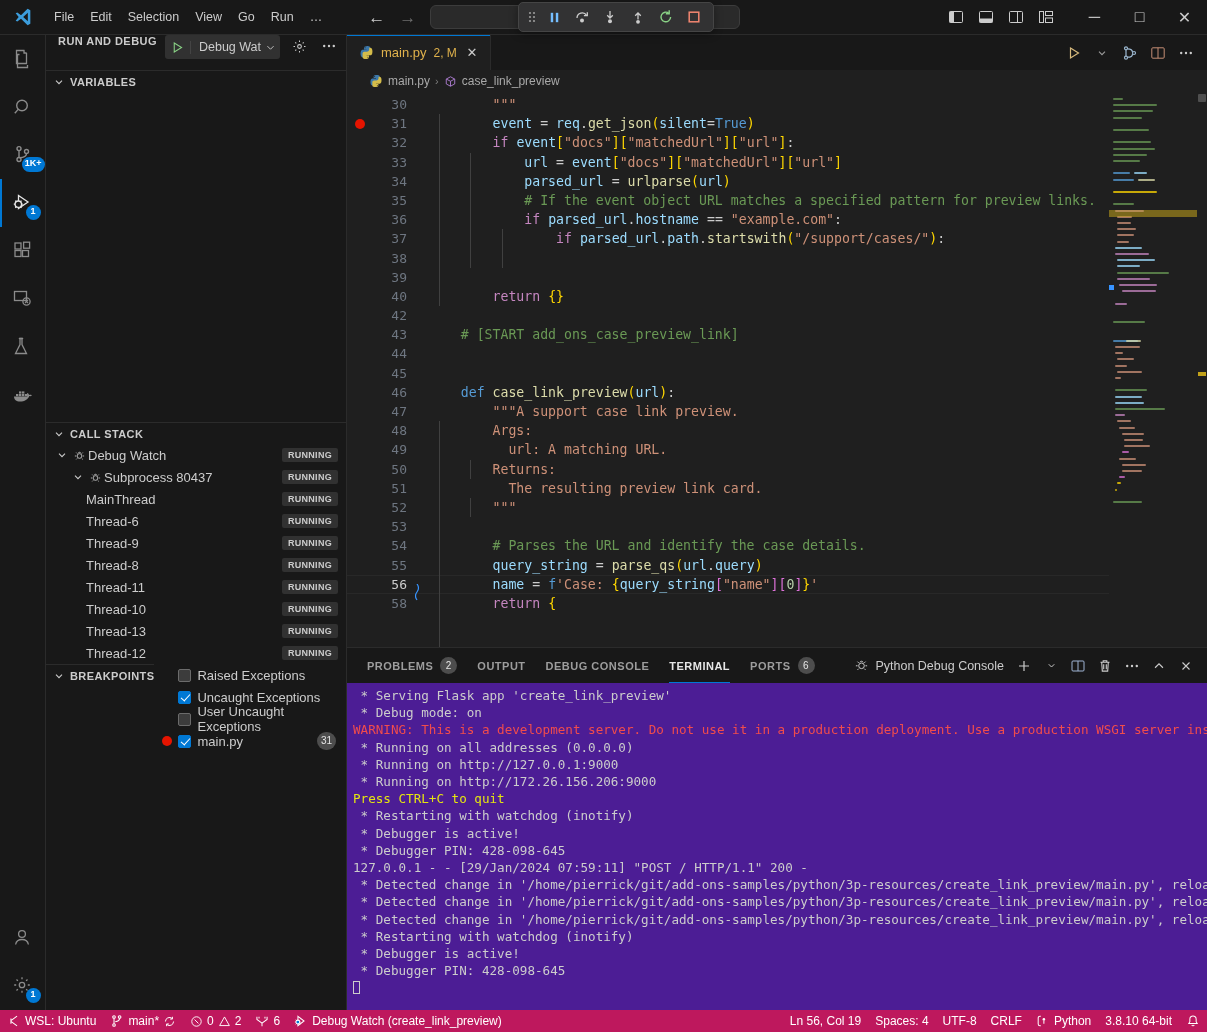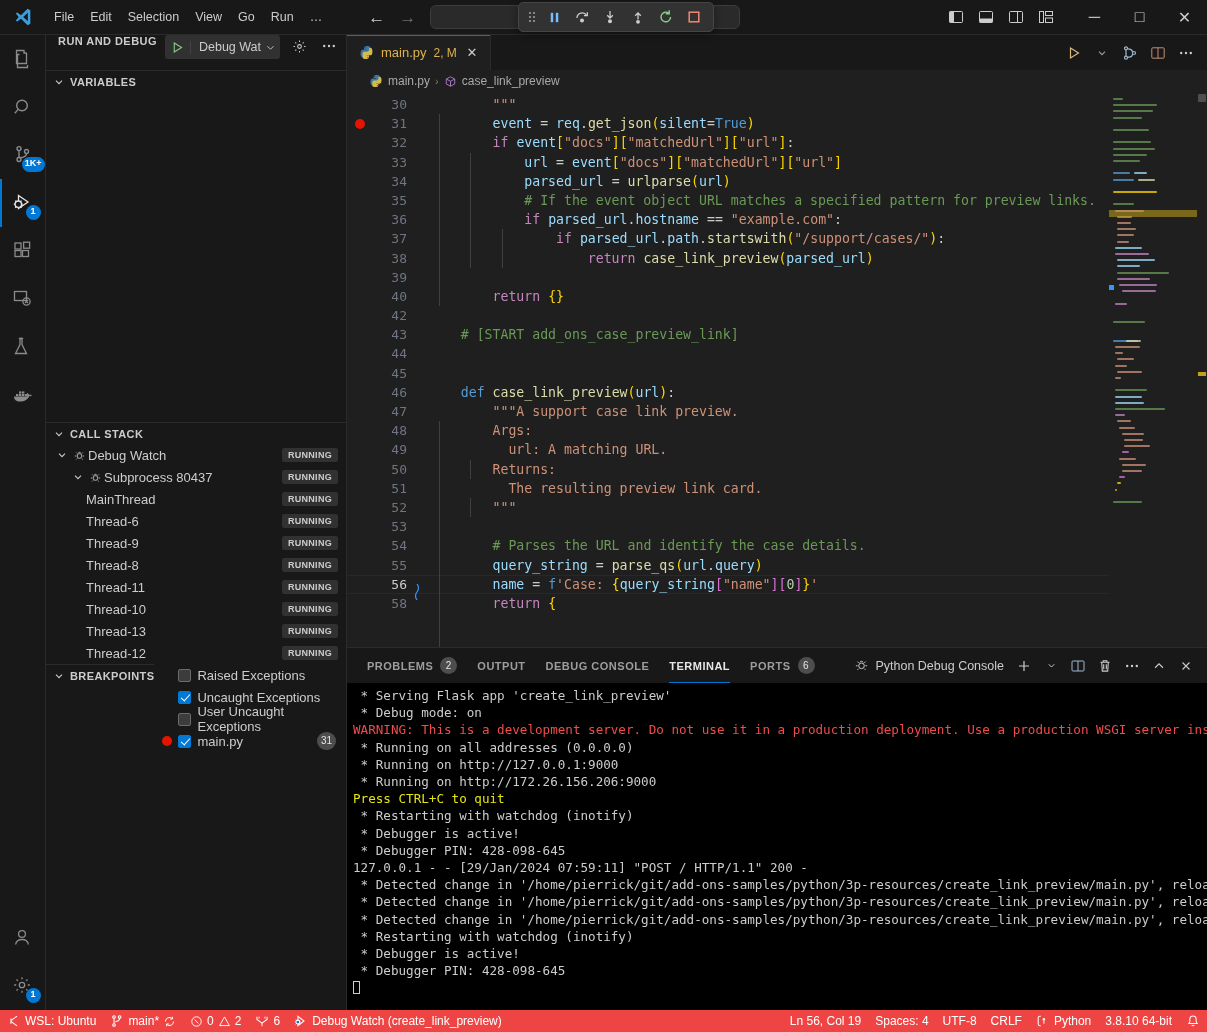--- a/index.html
+++ b/index.html
@@ -198,29 +198,29 @@
   .pbadge {
     background: #4d4d4d; color: #e4e4e4; border-radius: 9px; min-width: 17px; height: 17px;
     line-height: 17px; text-align:center; font-size: 10px; font-weight: 400; padding: 0 4px;
   }
   .panel-actions { margin-left:auto; display:flex; align-items:center; gap: 1px; padding-right: 8px; }
   .pa { width: 26px; height: 26px; display:flex; align-items:center; justify-content:center; border-radius:4px; color:#cccccc;}
   .term-name { display:flex; align-items:center; gap: 6px; font-size: 12.5px; color:#cccccc; padding-right: 6px;}
 
   .terminal {
     flex: 1; font-family: "DejaVu Sans Mono", monospace; font-size: 12.6px; line-height: 17.2px;
-    color: #cccccc; padding: 4px 6px 0 6px; overflow: hidden; white-space: pre; background:#000000;
+    color: #cccccc; padding: 4px 6px 0 6px; overflow: hidden; white-space: pre; background:#4c1d95;
   }
   .t-red { color: #f14c4c; }
   .t-yellow { color: #e5e510; }
   .tcursor { display:inline-block; width: 7px; height: 13px; border: 1px solid #cccccc; vertical-align: -2px;}
 
   
   .statusbar {
-    height: 22px; flex: 0 0 22px; background: #ef4444; display:flex; 
+    height: 22px; flex: 0 0 22px; background: #be185d; display:flex; 
     color: #ffffff; font-size: 12px;
   }
   .si { display:flex; align-items:center; gap: 4px; padding: 0 7px; height: 22px; white-space: nowrap; }
   .sb-right { margin-left: auto; display:flex; align-items:center; }
   svg { display: block; }
 </style>
 </head>
 <body>
 
 <div class="app">
@@ -651,21 +651,21 @@
       <div class="codewrap">
         <div class="code" id="code-lines" style="position: relative;">
             <div class="cline"><span class="bpcell"></span><span class="lno">30</span><span class="cursorbar"></span><span class="ctext">        <span class="str">"""</span></span></div>
             <div class="cline"><span class="bpcell"><span class="dot"></span></span><span class="lno">31</span><span class="cursorbar"></span><span class="ctext">        <span class="var">event</span> <span class="op">=</span> <span class="var">req</span><span class="op">.</span><span class="fn">get_json</span><span class="br1">(</span><span class="var">silent</span><span class="op">=</span><span class="kw2">True</span><span class="br1">)</span></span></div>
             <div class="cline"><span class="bpcell"></span><span class="lno">32</span><span class="cursorbar"></span><span class="ctext">        <span class="kw">if</span> <span class="var">event</span><span class="br1">[</span><span class="str">"docs"</span><span class="br1">]</span><span class="br1">[</span><span class="str">"matchedUrl"</span><span class="br1">]</span><span class="br1">[</span><span class="str">"url"</span><span class="br1">]</span><span class="op">:</span></span></div>
             <div class="cline"><span class="bpcell"></span><span class="lno">33</span><span class="cursorbar"></span><span class="ctext">            <span class="var">url</span> <span class="op">=</span> <span class="var">event</span><span class="br1">[</span><span class="str">"docs"</span><span class="br1">]</span><span class="br1">[</span><span class="str">"matchedUrl"</span><span class="br1">]</span><span class="br1">[</span><span class="str">"url"</span><span class="br1">]</span></span></div>
             <div class="cline"><span class="bpcell"></span><span class="lno">34</span><span class="cursorbar"></span><span class="ctext">            <span class="var">parsed_url</span> <span class="op">=</span> <span class="fn">urlparse</span><span class="br1">(</span><span class="var">url</span><span class="br1">)</span></span></div>
             <div class="cline"><span class="bpcell"></span><span class="lno">35</span><span class="cursorbar"></span><span class="ctext">            <span class="cmt"># If the event object URL matches a specified pattern for preview links.</span></span></div>
             <div class="cline"><span class="bpcell"></span><span class="lno">36</span><span class="cursorbar"></span><span class="ctext">            <span class="kw">if</span> <span class="var">parsed_url</span><span class="op">.</span><span class="var">hostname</span> <span class="op">==</span> <span class="str">"example.com"</span><span class="op">:</span></span></div>
             <div class="cline"><span class="bpcell"></span><span class="lno">37</span><span class="cursorbar"></span><span class="ctext">                <span class="kw">if</span> <span class="var">parsed_url</span><span class="op">.</span><span class="var">path</span><span class="op">.</span><span class="fn">startswith</span><span class="br1">(</span><span class="str">"/support/cases/"</span><span class="br1">)</span><span class="op">:</span></span></div>
-            <div class="cline"><span class="bpcell"></span><span class="lno">38</span><span class="cursorbar"></span><span class="ctext">                    <span class="kw">return</span> <span class="fn">case_link_preview</span><span class="br1">(</span><span class="var">parsed_url</span><span class="br1">)</span></span></div>
+            <div class="cline"><span class="bpcell"></span><span class="lno">38</span><span class="cursorbar"></span></div>
             <div class="cline"><span class="bpcell"></span><span class="lno">39</span><span class="cursorbar"></span><span class="ctext">&nbsp;</span></div>
             <div class="cline"><span class="bpcell"></span><span class="lno">40</span><span class="cursorbar"></span><span class="ctext">        <span class="kw">return</span> <span class="br1">{}</span></span></div>
             <div class="cline"><span class="bpcell"></span><span class="lno">42</span><span class="cursorbar"></span><span class="ctext">&nbsp;</span></div>
             <div class="cline"><span class="bpcell"></span><span class="lno">43</span><span class="cursorbar"></span><span class="ctext">    <span class="cmt"># [START add_ons_case_preview_link]</span></span></div>
             <div class="cline"><span class="bpcell"></span><span class="lno">44</span><span class="cursorbar"></span><span class="ctext">&nbsp;</span></div>
             <div class="cline"><span class="bpcell"></span><span class="lno">45</span><span class="cursorbar"></span><span class="ctext">&nbsp;</span></div>
             <div class="cline"><span class="bpcell"></span><span class="lno">46</span><span class="cursorbar"></span><span class="ctext">    <span class="kw2">def</span> <span class="fn">case_link_preview</span><span class="br1">(</span><span class="var">url</span><span class="br1">)</span><span class="op">:</span></span></div>
             <div class="cline"><span class="bpcell"></span><span class="lno">47</span><span class="cursorbar"></span><span class="ctext">        <span class="str">"""A support case link preview.</span></span></div>
             <div class="cline"><span class="bpcell"></span><span class="lno">48</span><span class="cursorbar"></span><span class="ctext">        <span class="str">Args:</span></span></div>
             <div class="cline"><span class="bpcell"></span><span class="lno">49</span><span class="cursorbar"></span><span class="ctext">          <span class="str">url: A matching URL.</span></span></div>

